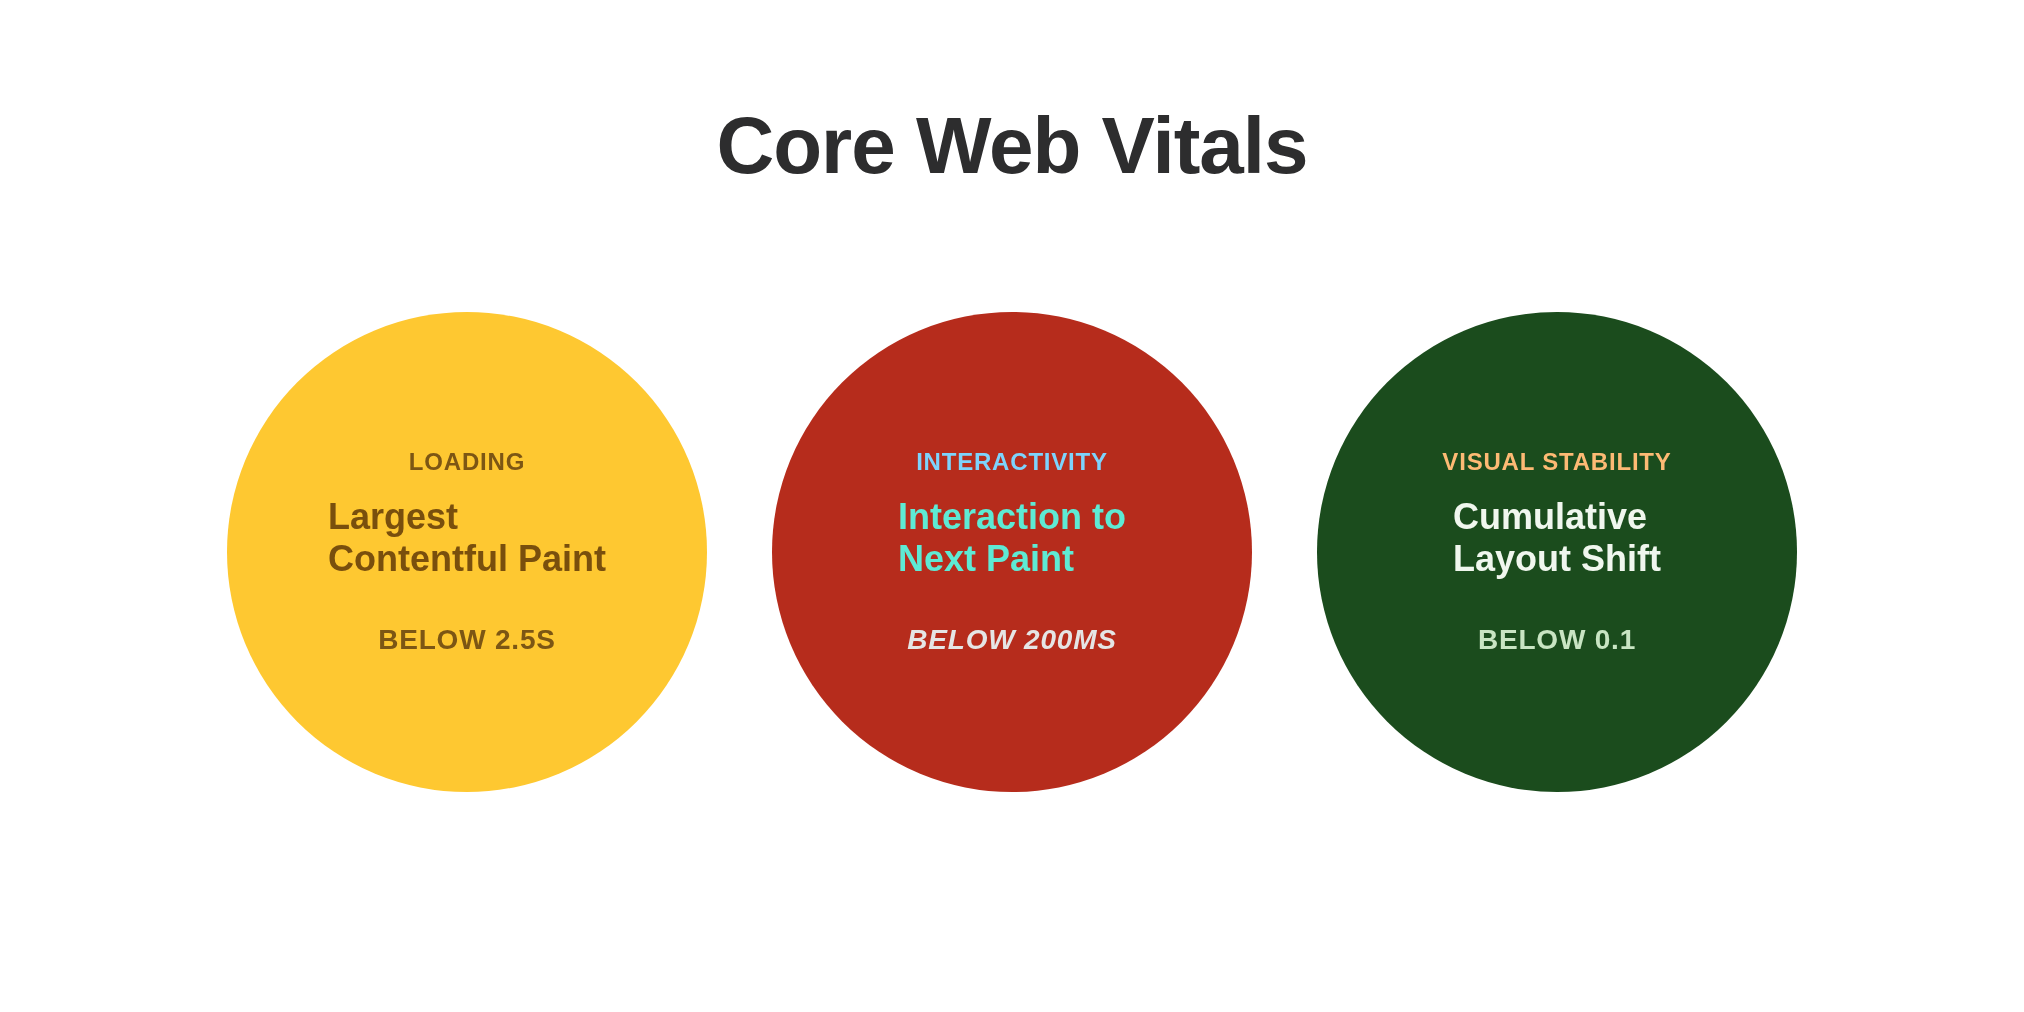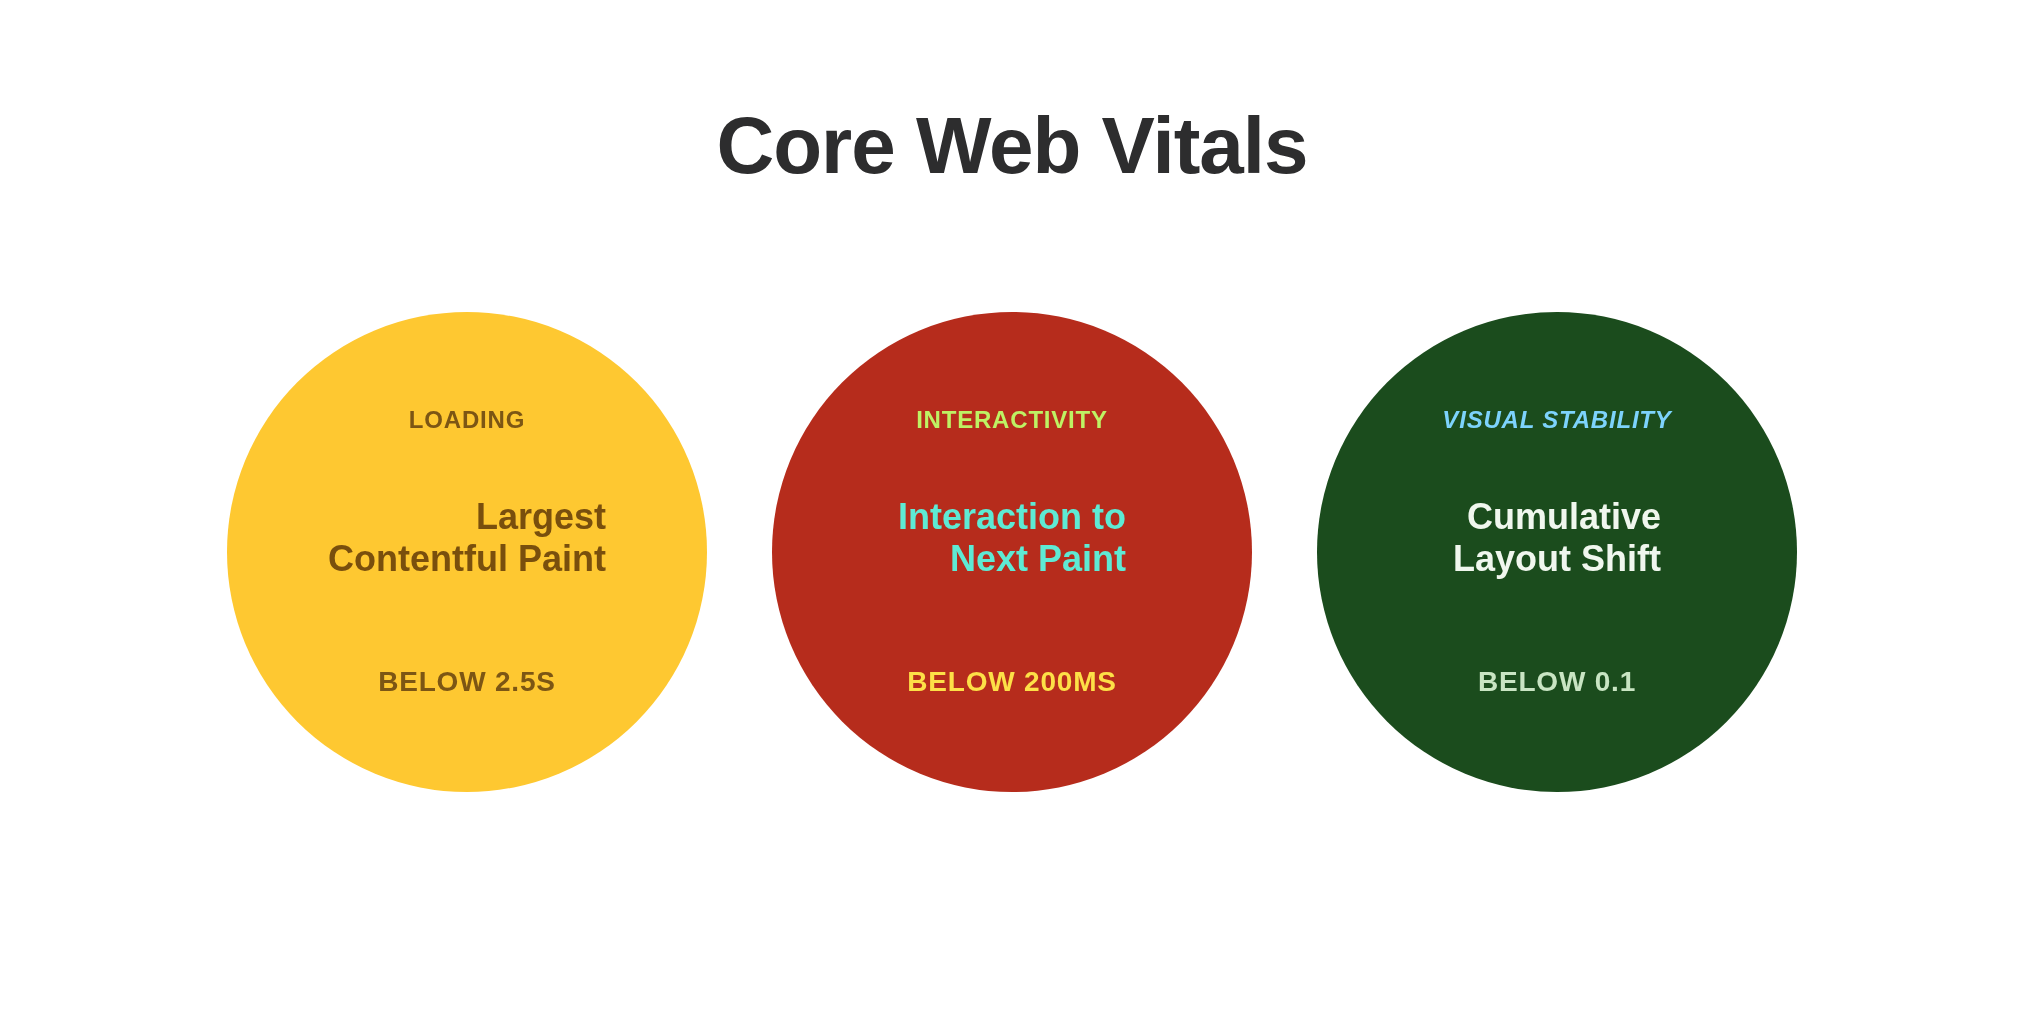--- a/index.html
+++ b/index.html
@@ -35,24 +35,23 @@
     margin-top: 118px;
   }
   .circle {
     width: 480px;
     height: 480px;
     border-radius: 50%;
     display: flex;
     flex-direction: column;
     align-items: center;
     justify-content: center;
-    text-align: right;
+    text-align: left;
     box-sizing: border-box;
     padding: 0 30px;
-    gap: 42px;
   }
   .category {
     font-size: 24px;
     font-weight: 700;
     letter-spacing: 0.8px;
   }
   .name {
     font-size: 36px;
     font-weight: 700;
     line-height: 1.18;
@@ -80,30 +79,30 @@
     <div class="circle" style="background: rgb(254, 200, 49);">
       <div class="category" style="color: rgb(124, 86, 20);">LOADING</div>
       <div class="name" style="color: rgb(121, 79, 13);">
         <span class="line">Largest</span>
         <span class="line">Contentful Paint</span>
       </div>
       <div class="threshold" style="color: rgb(124, 86, 20);">BELOW 2.5S</div>
     </div>
 
     <div class="circle" style="background: rgb(182, 44, 28);">
-      <div class="category" style="color: #bef264;">INTERACTIVITY</div>
+      <div class="category" style="color: #7dd3fc;">INTERACTIVITY</div>
       <div class="name" style="color: #5eead4;">
         <span class="line">Interaction to</span>
         <span class="line">Next Paint</span>
       </div>
-      <div class="threshold" style="color: #fde047;">BELOW 200MS</div>
+      <div class="threshold" style="color: #e5e5e5; font-style: italic;">BELOW 200MS</div>
     </div>
 
     <div class="circle" style="background: rgb(27, 76, 29);">
-      <div class="category" style="color: #7dd3fc; font-style: italic;">VISUAL STABILITY</div>
+      <div class="category" style="color: #fdba74;">VISUAL STABILITY</div>
       <div class="name" style="color: rgb(240, 247, 238);">
         <span class="line">Cumulative</span>
         <span class="line">Layout Shift</span>
       </div>
       <div class="threshold" style="color: rgb(201, 229, 195);">BELOW 0.1</div>
     </div>
 
   </div>
 </div>
 

